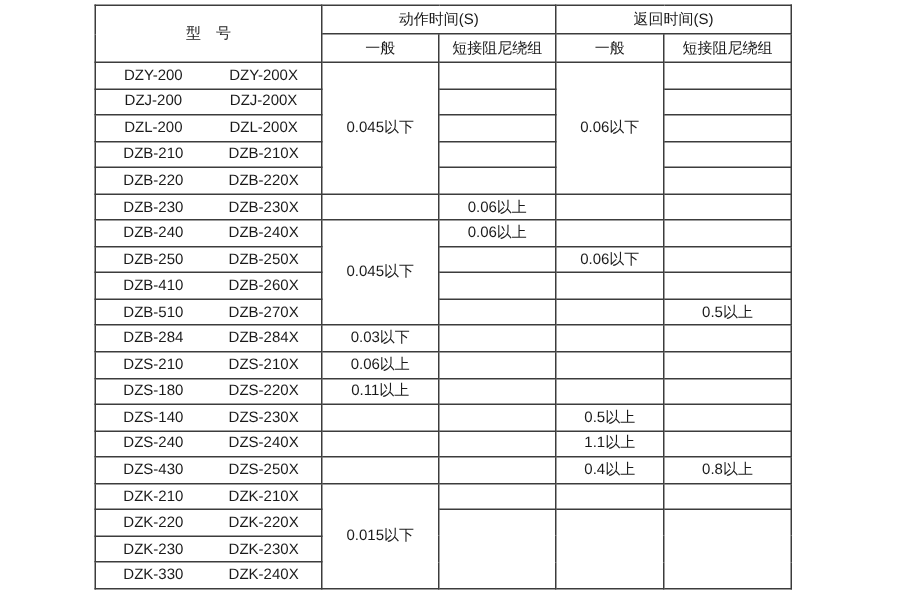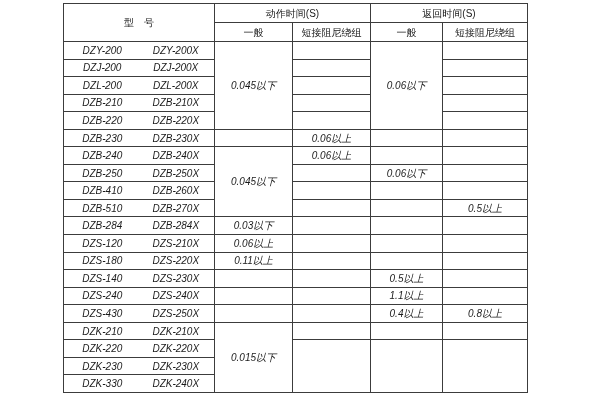--- a/index.html
+++ b/index.html
@@ -15,21 +15,21 @@
     font-size:10px;color:#1a1a1a;
   }
   th,td{
     border:1px solid #3c3c3c;
     padding:0;margin:0;
     text-align:center;vertical-align:middle;
     font-weight:400;line-height:1.1;
     overflow:hidden;white-space:nowrap;
   }
   thead tr{height:19px;}
-  tbody tr{height:17px;font-style:italic;}
+  tbody tr{height:17px;}
   .model-cell span{display:inline-block;width:49%;text-align:center;}
 </style>
 </head>
 <body>
 
 <div class="table-wrap">
   <table>
     <colgroup>
       <col style="width:151px">
       <col style="width:78px">
@@ -111,21 +111,21 @@
           <td>0.5以上</td>
         </tr>
         <tr>
           <td class="model-cell"><span>DZB-284</span><span>DZB-284X</span></td>
           <td>0.03以下</td>
           <td></td>
           <td></td>
           <td></td>
         </tr>
         <tr>
-          <td class="model-cell"><span>DZS-120</span><span>DZS-210X</span></td>
+          <td class="model-cell"><span>DZS-210</span><span>DZS-210X</span></td>
           <td>0.06以上</td>
           <td></td>
           <td></td>
           <td></td>
         </tr>
         <tr>
           <td class="model-cell"><span>DZS-180</span><span>DZS-220X</span></td>
           <td>0.11以上</td>
           <td></td>
           <td></td>

